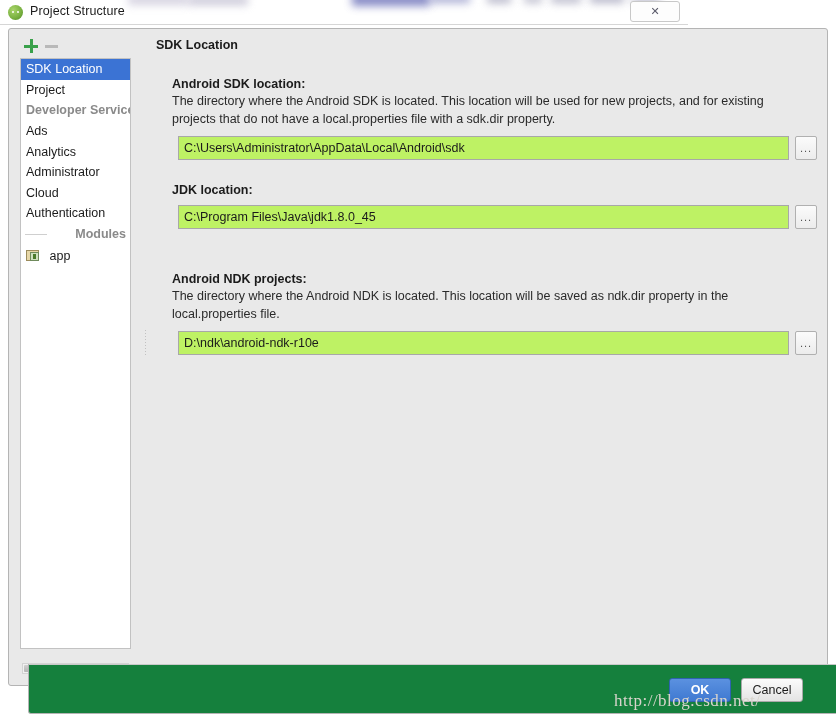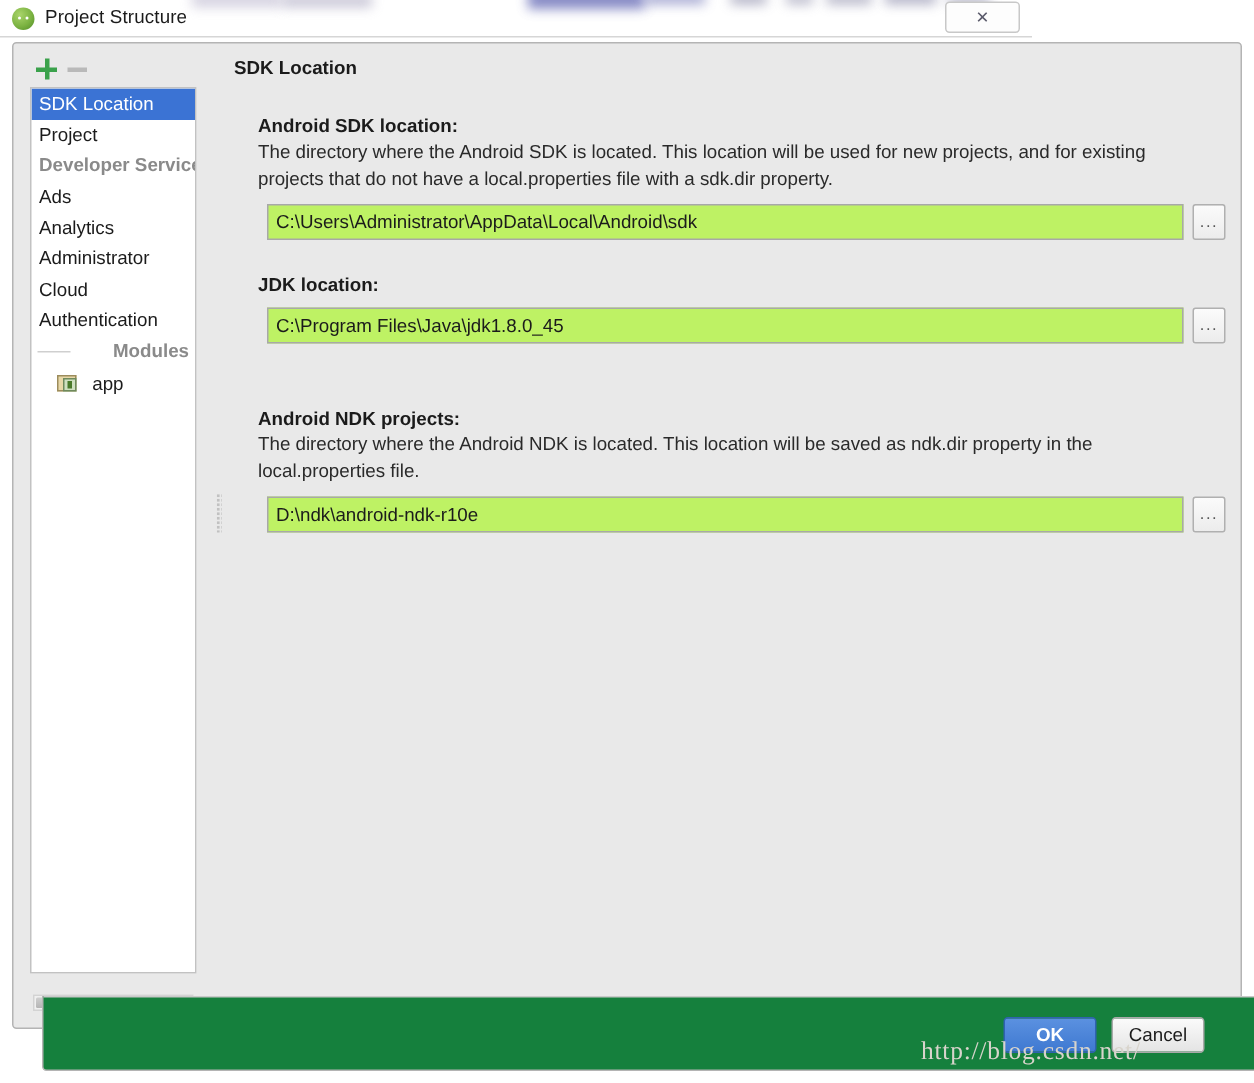--- a/index.html
+++ b/index.html
@@ -185,21 +185,21 @@
     height: 1px; background: #cfcfcf;
   }
   .nav-sep .rule-l { left: 4px;  width: 22px; }
   .nav-sep .rule-r { right: 4px; width: 22px; }
   .nav-sep .cap { position: relative; z-index: 1; padding: 0 4px; background: #ffffff; }
 
   .nav-module {
     position: relative;
     height: 22px;
     line-height: 22px;
-    padding-left: 17px;
+    padding-left: 5px;
     font-size: 12.5px;
     color: #1b1b1b;
     white-space: nowrap;
     cursor: pointer;
   }
   .mod-icon {
     position: relative;
     display: inline-block;
     width: 15px; height: 13px;
     vertical-align: -2px;

